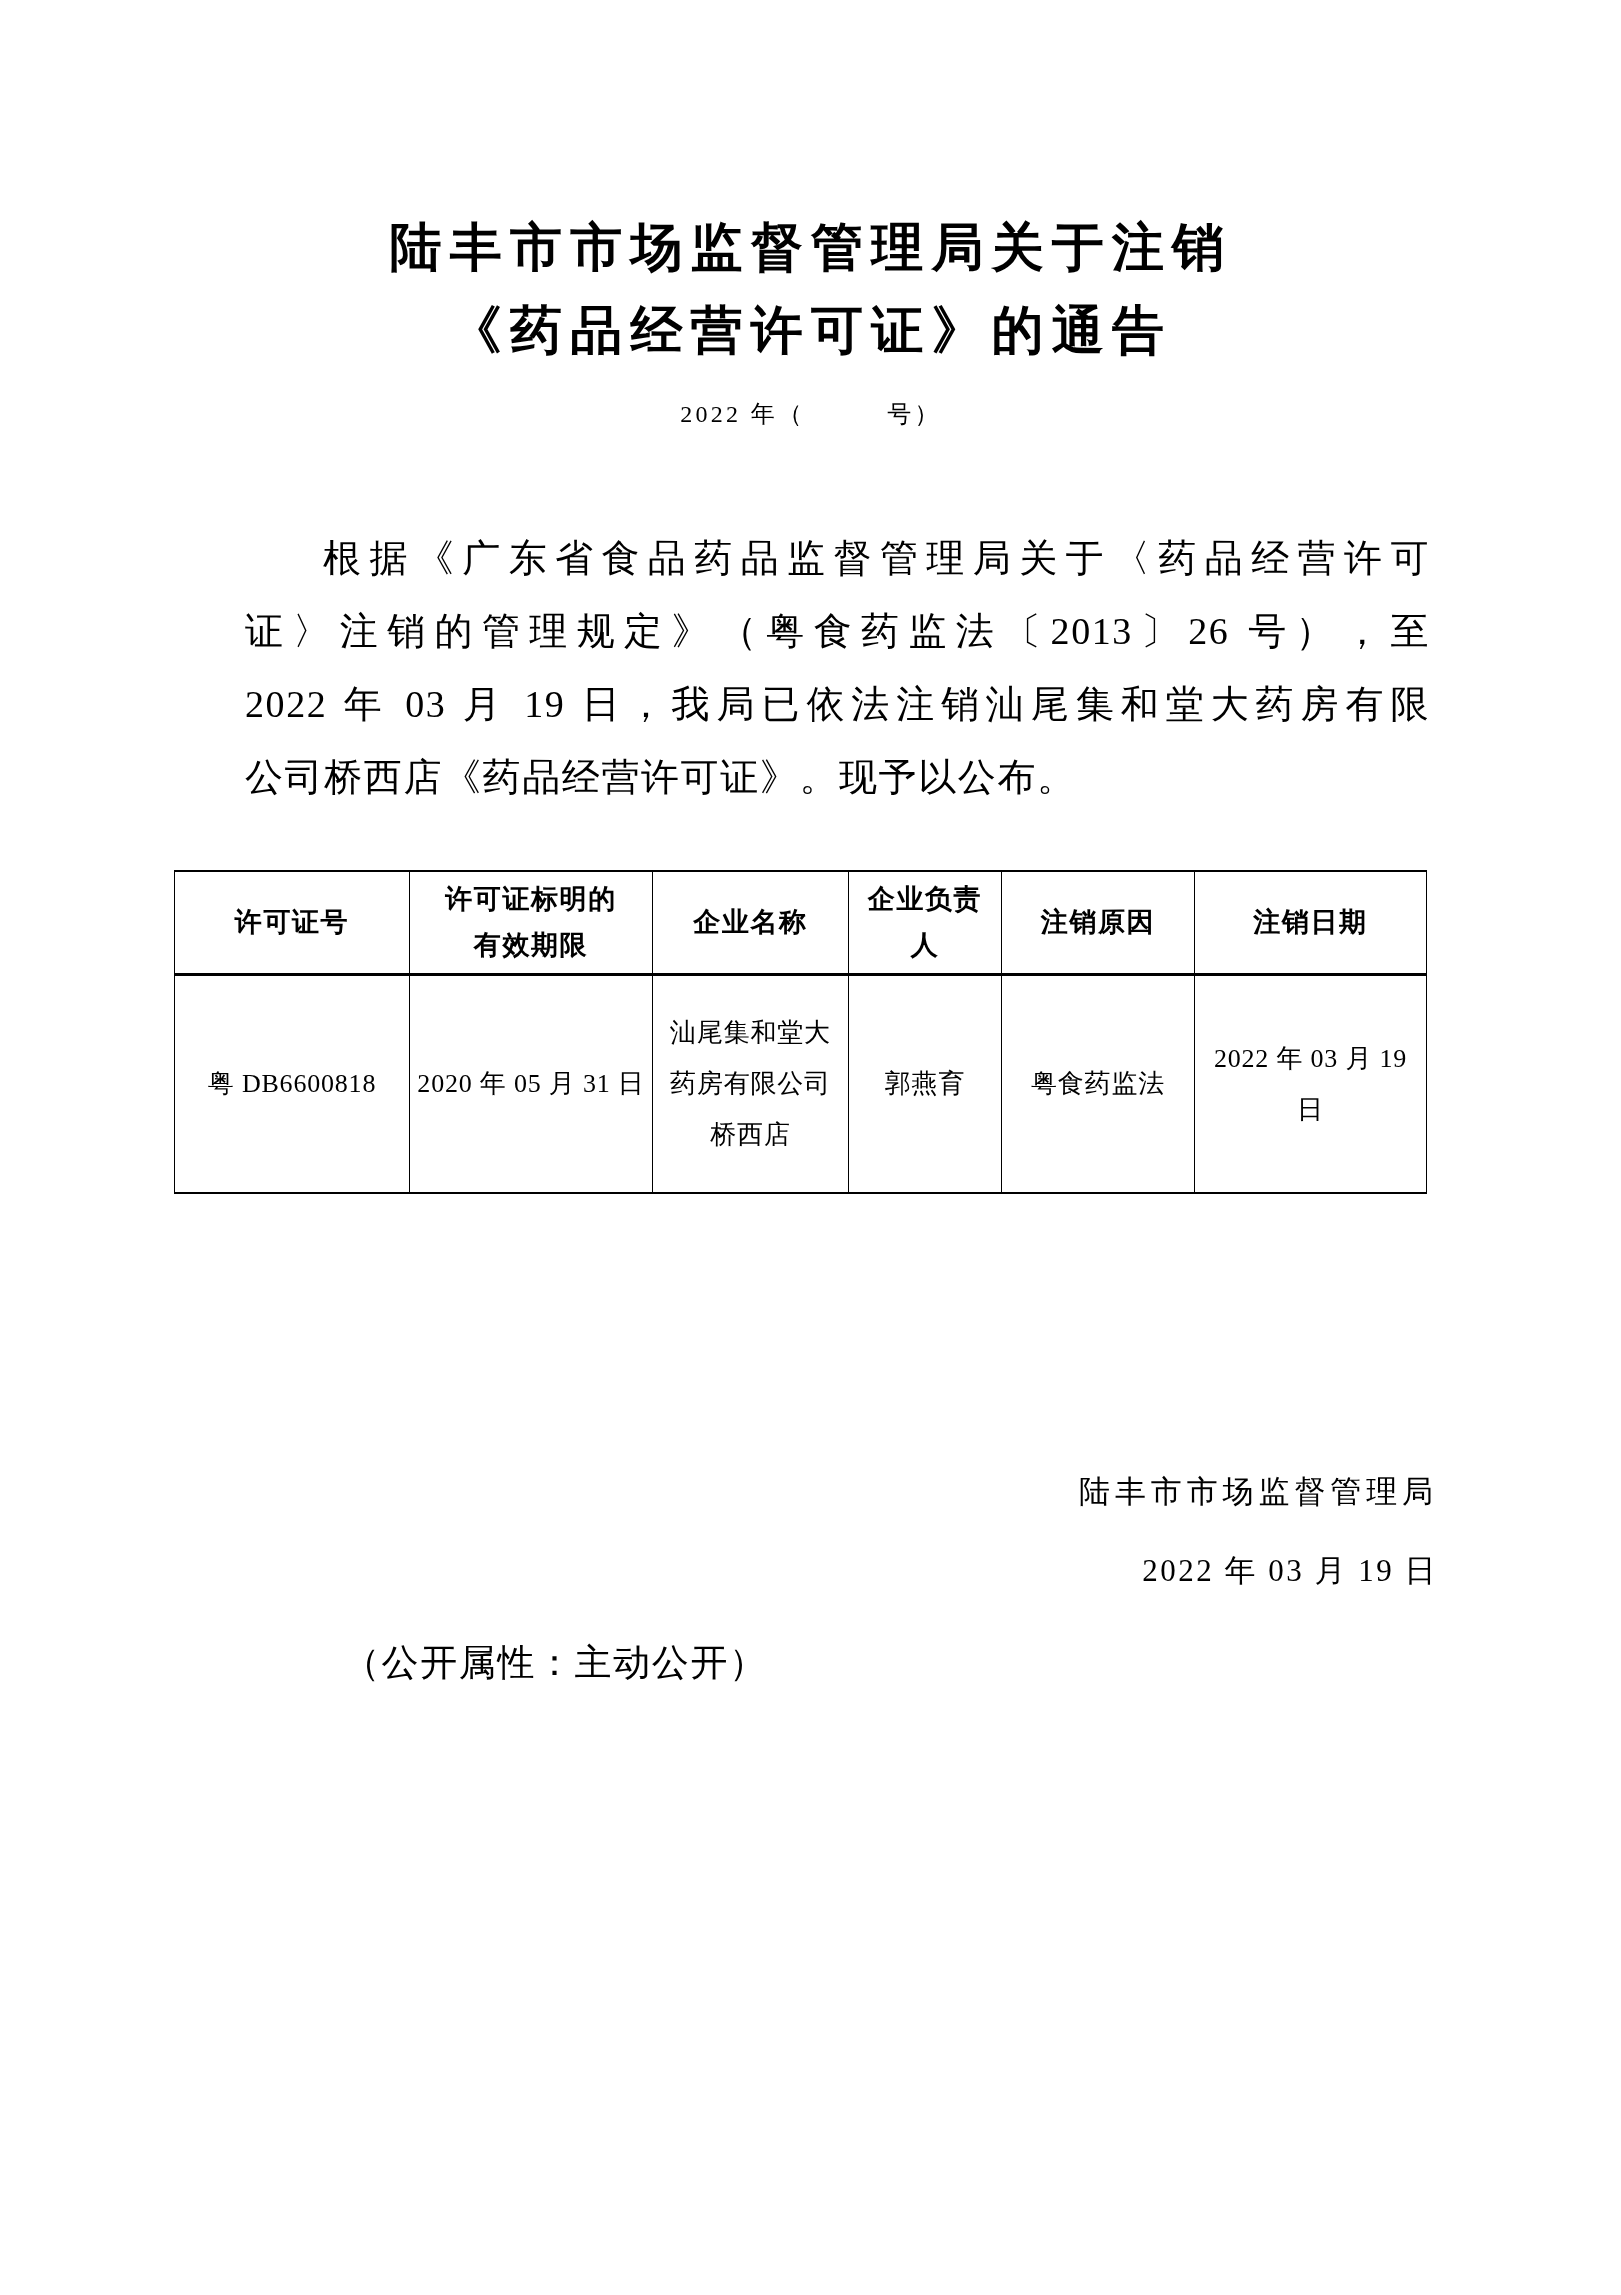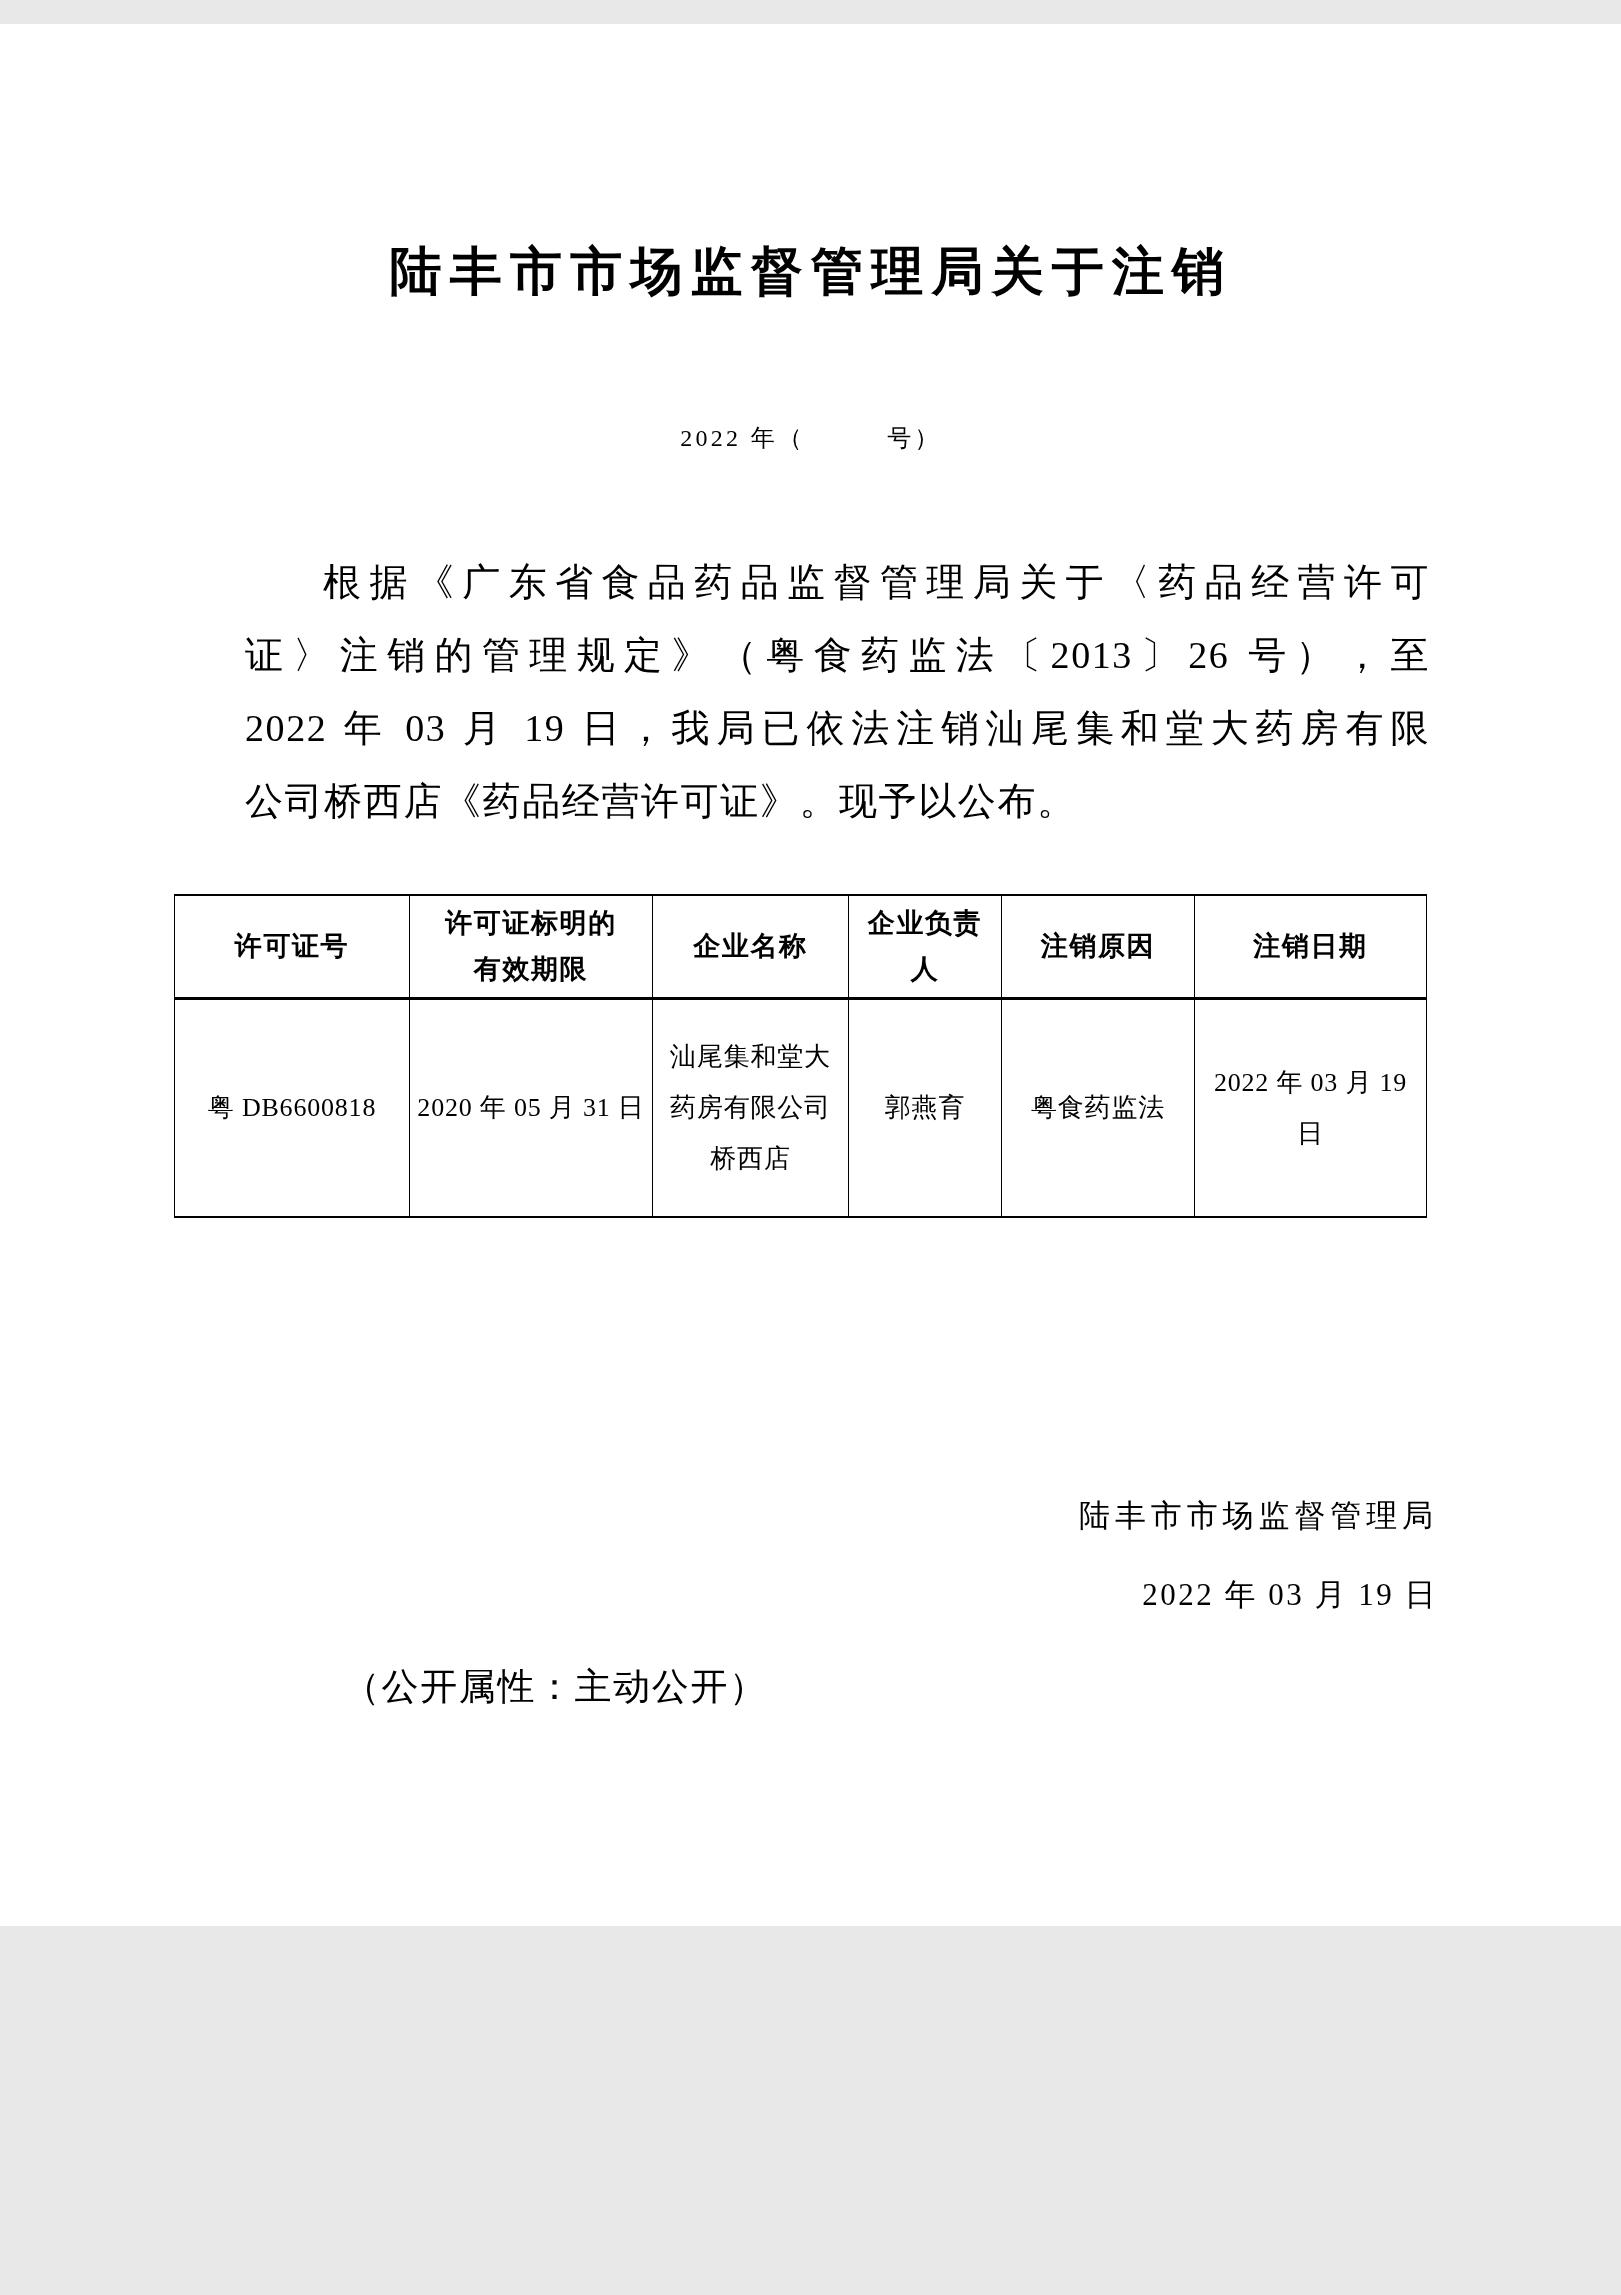--- a/index.html
+++ b/index.html
@@ -1,25 +1,24 @@
 <!DOCTYPE html>
 <html style="font-size:13px"><head>
 <meta charset="utf-8">
 <style>
   * { margin: 0; padding: 0; box-sizing: border-box; }
   html, body { background: #e8e8e8; }
   #page {
     position: relative;
     width: 1622px;
-    height: 1902px;
+    height: 2295px;
     background: #ffffff;
     color: #000000;
     font-family: "Liberation Serif", serif;
     overflow: hidden;
-    margin-top: 24px;
   }
   
 
   .title-block {
     position: absolute;
     top: 206px;
     left: 0;
     width: 100%;
     text-align: center;
     font-family: "Liberation Sans", sans-serif;
@@ -110,20 +109,21 @@
     letter-spacing: 1.6px;
   }
 </style>
 </head>
 <body>
 
 <div id="page">
 
   <div class="title-block">
     <div>陆丰市市场监督管理局关于注销</div>
+    <div>《药品经营许可证》的通告</div>
   </div>
 
   <div class="doc-number">2022 年（　　　号）</div>
 
   <div class="body-block">
     <div class="body-line first">根据《广东省食品药品监督管理局关于〈药品经营许可</div>
     <div class="body-line">证〉注销的管理规定》（粤食药监法〔2013〕26 号），至</div>
     <div class="body-line">2022 年 03 月 19 日，我局已依法注销汕尾集和堂大药房有限</div>
     <div class="body-line last">公司桥西店《药品经营许可证》。现予以公布。</div>
   </div>

